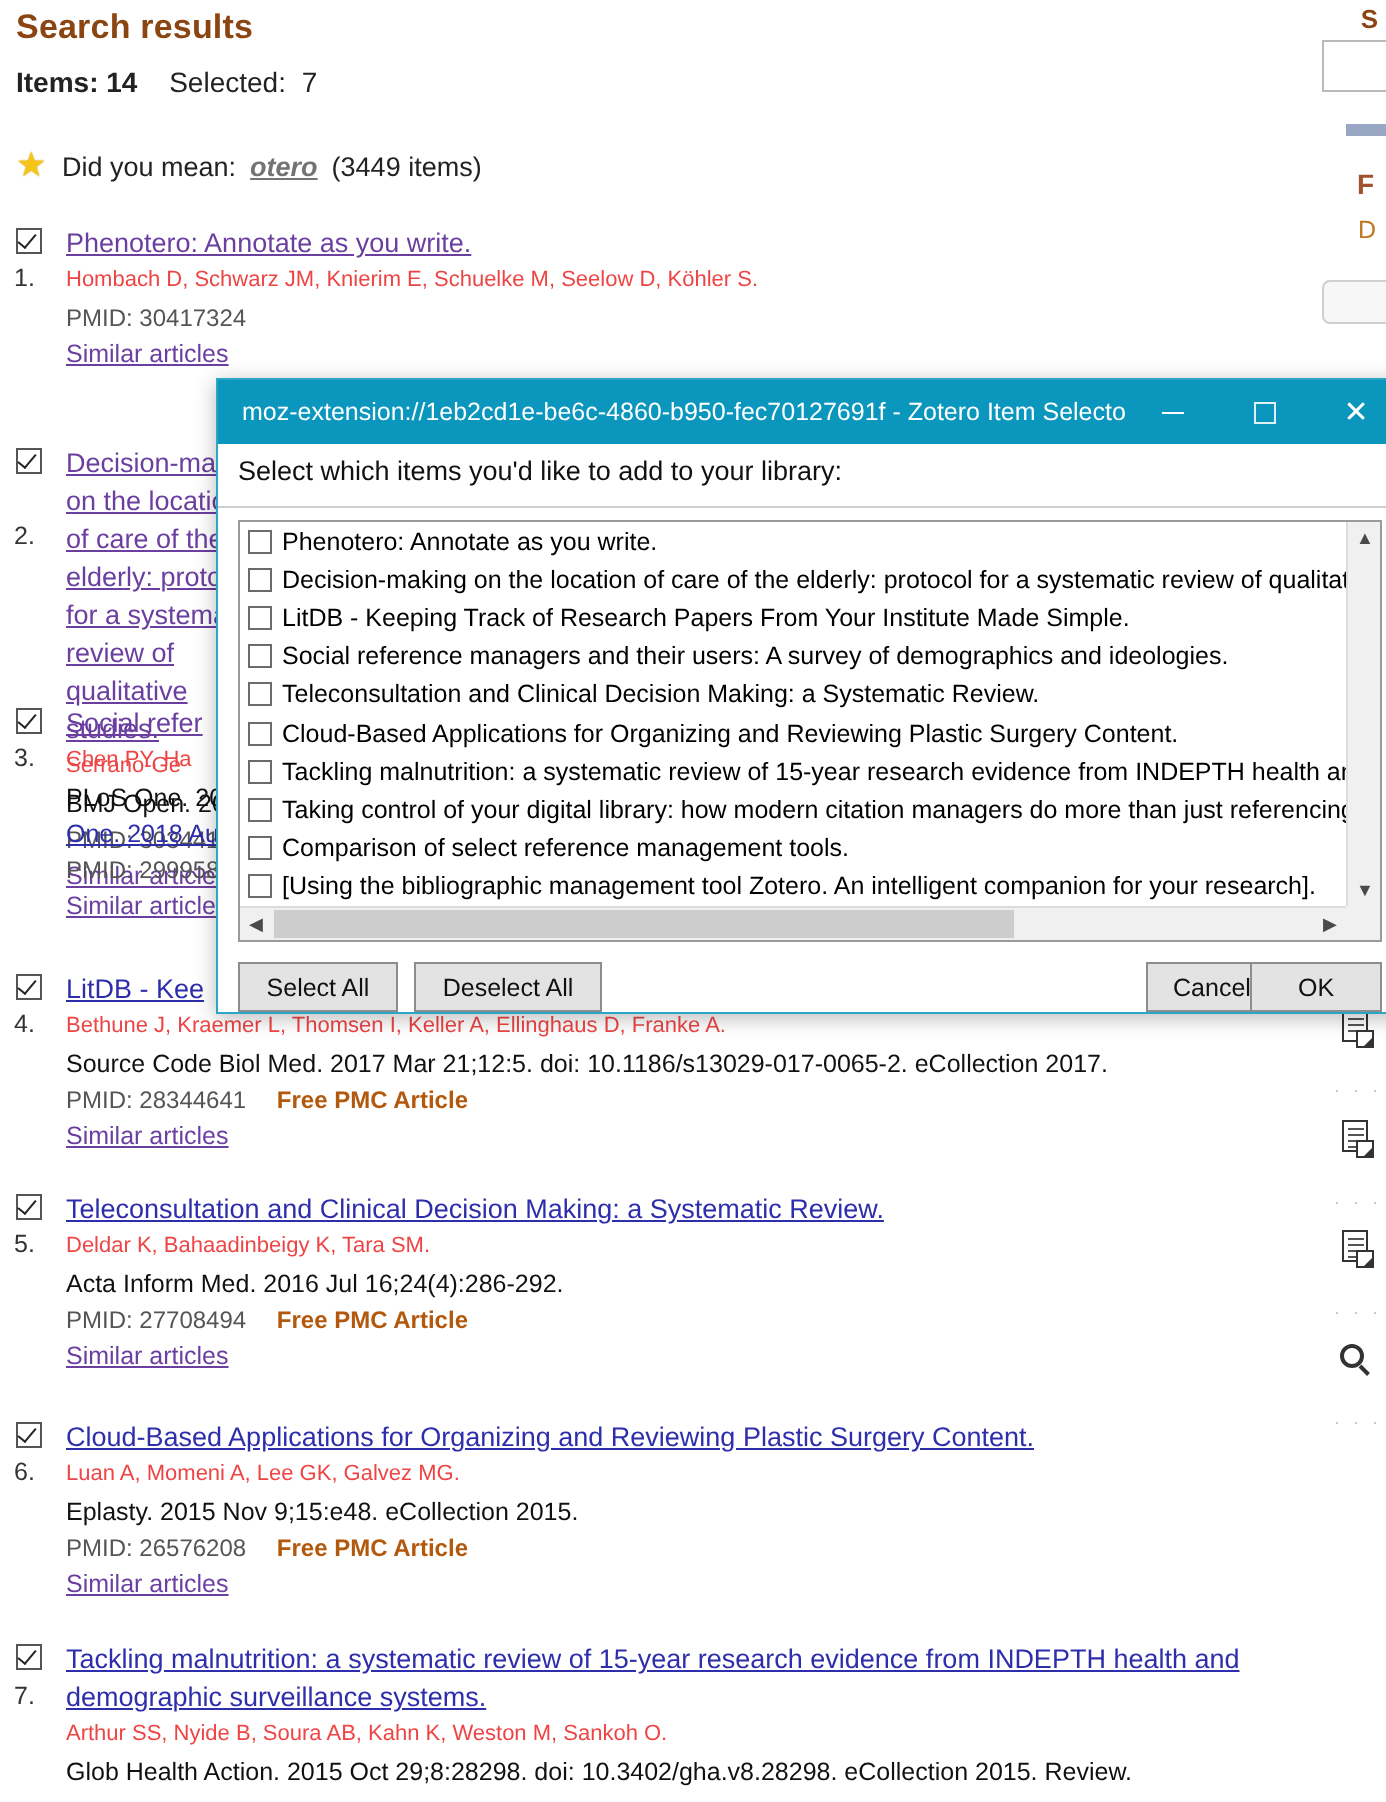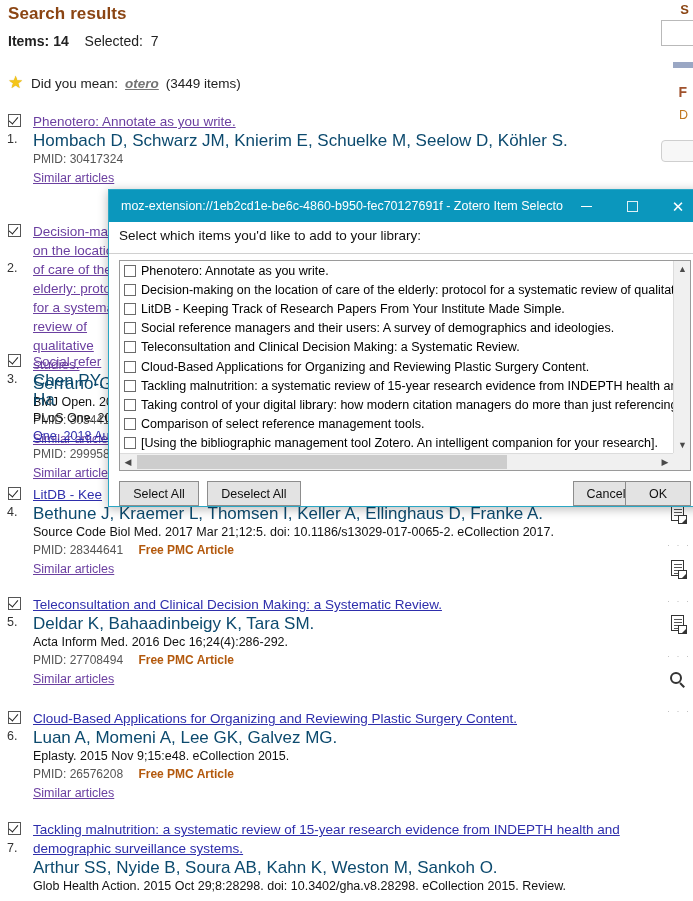--- a/index.html
+++ b/index.html
@@ -106,22 +106,22 @@
   }
   .res-link {
     display: block;
     font-size: 13.5px;
     color: #2e2eac;
     text-decoration: underline;
     line-height: 19px;
   }
   .res-link.visited { color: #6b3fa0; }
   .res-authors {
-    font-size: 17px;
-    color: #0c4a6e;
+    font-size: 11px;
+    color: #ef4444;
     line-height: 19px;
   }
   .res-source {
     font-size: 12.5px;
     color: #111;
     line-height: 18px;
   }
   .res-pmid {
     font-size: 12px;
     color: #555;
@@ -533,21 +533,21 @@
         <a class="res-similar" href="#">Similar articles</a>
       </div>
     </div>
 
     <div class="result" style="top:595px">
       <div class="res-check checked"></div>
       <div class="res-num" style="top:20px">5.</div>
       <div class="res-body">
         <a class="res-link" href="#">Teleconsultation and Clinical Decision Making: a Systematic Review.</a>
         <div class="res-authors">Deldar K, Bahaadinbeigy K, Tara SM.</div>
-        <div class="res-source">Acta Inform Med. 2016 Dec 16;24(4):286-292.</div>
+        <div class="res-source">Acta Inform Med. 2016 Jul 16;24(4):286-292.</div>
         <div class="res-pmid">
           <span>PMID: 27708494</span>
           <span class="res-free">Free PMC Article</span>
         </div>
         <a class="res-similar" href="#">Similar articles</a>
       </div>
     </div>
 
     <div class="result" style="top:709px">
       <div class="res-check checked"></div>

